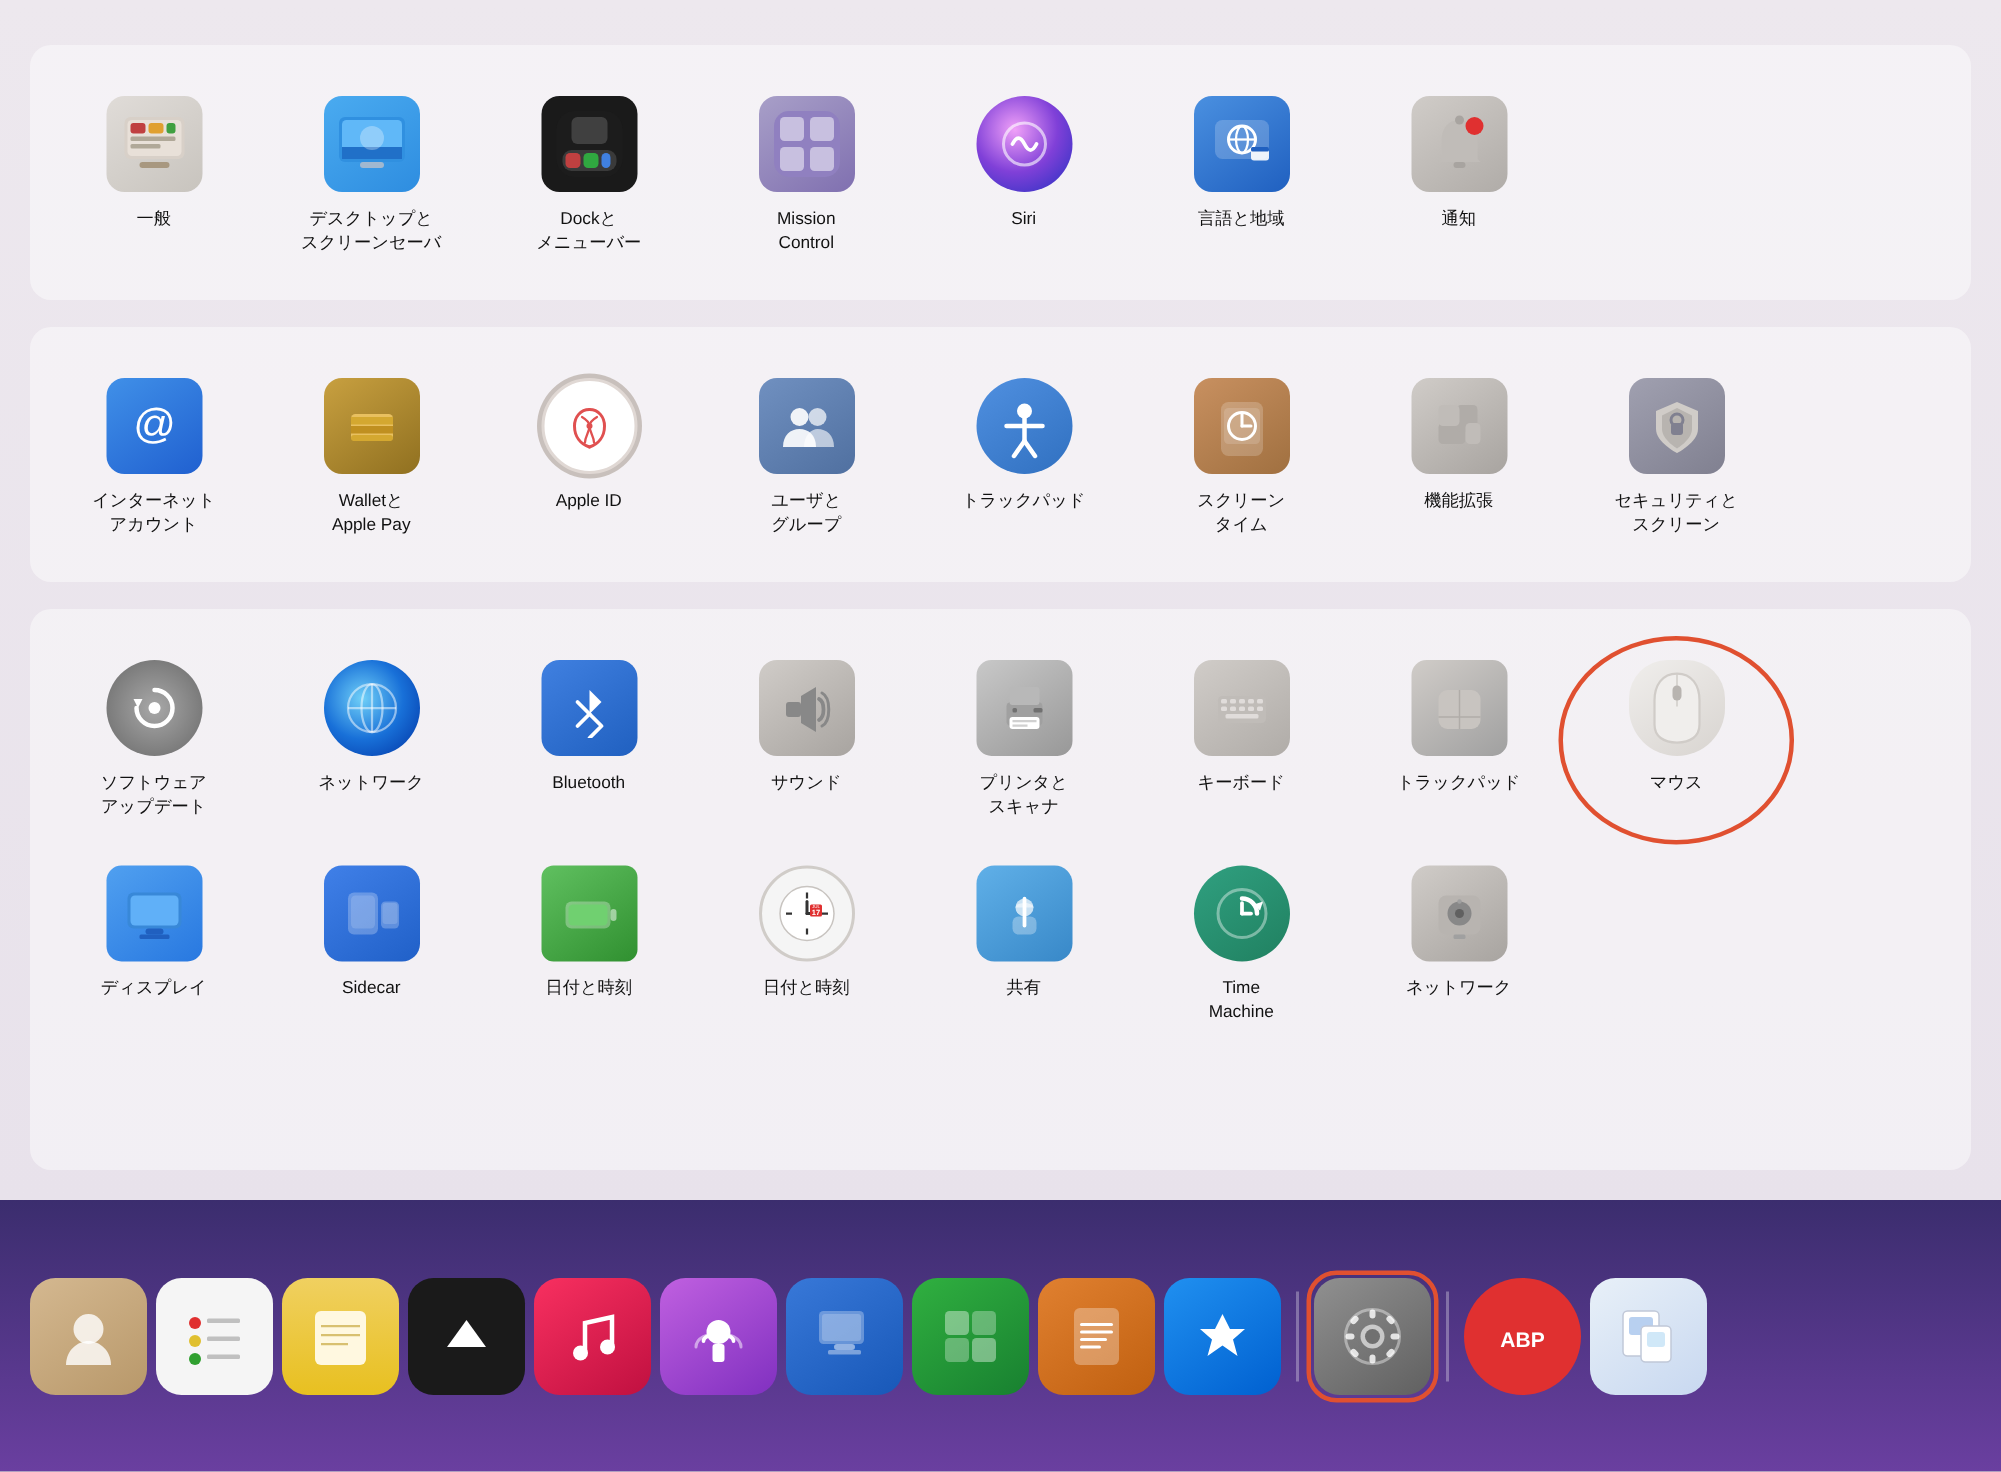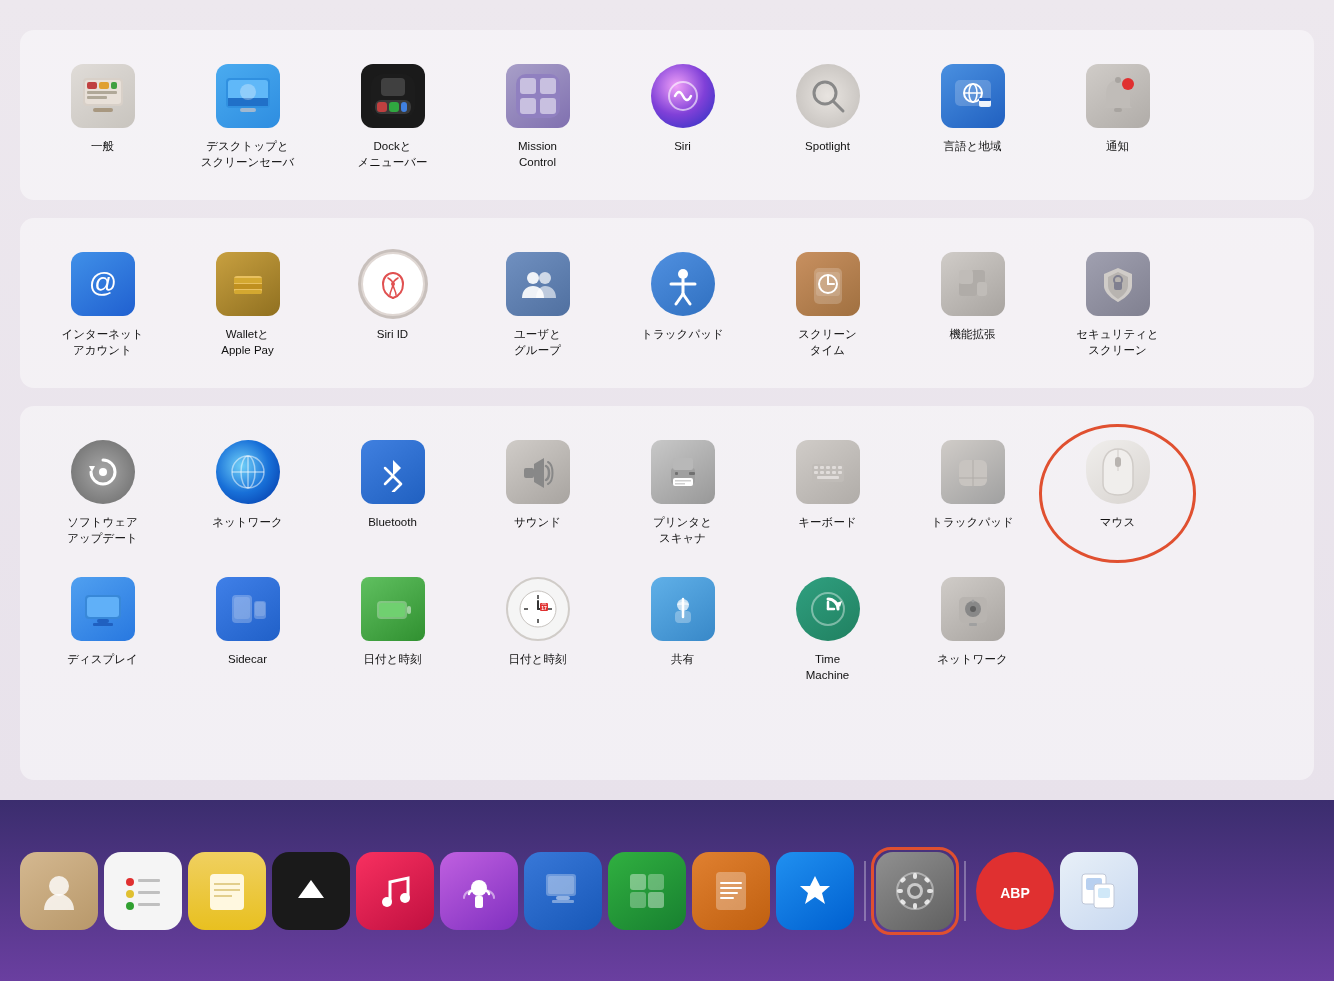--- a/index.html
+++ b/index.html
@@ -200,29 +200,20 @@
       <div class="icon-item">
         <div class="icon-img" style="background: radial-gradient(circle at 40% 35%, #f0a0f8, #8040d8, #2030c0); border-radius: 50%;">
           <svg width="36" height="36" viewBox="0 0 36 36">
             <ellipse cx="18" cy="18" rx="14" ry="14" fill="none" stroke="rgba(255,255,255,0.6)" stroke-width="2"></ellipse>
             <path d="M10 18 Q14 10 18 18 Q22 26 26 18" fill="none" stroke="white" stroke-width="2.5" stroke-linecap="round"></path>
           </svg>
         </div>
         <span class="icon-label">Siri</span>
       </div>
 
-      <div class="icon-item">
-        <div class="icon-img" style="background: radial-gradient(circle at 50% 50%, #e8e4e0, #c0bcb8); border-radius: 50%;">
-          <svg width="42" height="42" viewBox="0 0 42 42">
-            <circle cx="18" cy="18" r="11" fill="none" stroke="#888" stroke-width="3"></circle>
-            <line x1="26" y1="26" x2="36" y2="36" stroke="#888" stroke-width="3" stroke-linecap="round"></line>
-          </svg>
-        </div>
-        <span class="icon-label">Spotlight</span>
-      </div>
 
       <div class="icon-item">
         <div class="icon-img" style="background: linear-gradient(145deg, #4a90e0, #2060c0); border-radius: 12px;">
           <svg width="44" height="44" viewBox="0 0 44 44">
             <rect x="4" y="6" width="36" height="26" rx="5" fill="rgba(255,255,255,0.2)"></rect>
             <circle cx="22" cy="19" r="9" fill="none" stroke="white" stroke-width="2"></circle>
             <ellipse cx="22" cy="19" rx="4" ry="9" fill="none" stroke="white" stroke-width="1.5"></ellipse>
             <line x1="13" y1="19" x2="31" y2="19" stroke="white" stroke-width="1.5"></line>
 
             <rect x="28" y="24" width="12" height="9" rx="2" fill="white" opacity="0.9"></rect>
@@ -275,21 +266,21 @@
       <div class="icon-item">
         <div class="icon-img" style="background: white; border-radius: 50%; border: 2px solid #e0d8d4; box-shadow: 0 0 0 3px #c8c0bc;">
           <svg width="42" height="42" viewBox="0 0 42 42">
             <path d="M21 10 C15 10 11 15 11 21 C11 28 15 33 21 35" fill="none" stroke="#e05050" stroke-width="2" stroke-linecap="round"></path>
             <path d="M21 10 C27 10 31 15 31 21 C31 28 27 33 21 35" fill="none" stroke="#e05050" stroke-width="2" stroke-linecap="round"></path>
             <path d="M16 15 C16 15 21 18 21 21 C21 25 18 28 18 32" fill="none" stroke="#e05050" stroke-width="1.5" stroke-linecap="round"></path>
             <path d="M26 15 C26 15 21 18 21 21 C21 25 24 28 24 32" fill="none" stroke="#e05050" stroke-width="1.5" stroke-linecap="round"></path>
             <circle cx="21" cy="21" r="2" fill="#e05050"></circle>
           </svg>
         </div>
-        <span class="icon-label">Siri ID</span>
+        <span class="icon-label">Apple ID</span>
       </div>
 
       <div class="icon-item">
         <div class="icon-img" style="background: linear-gradient(145deg, #7090c0, #5070a0); border-radius: 12px;">
           <svg width="44" height="44" viewBox="0 0 44 44">
             <circle cx="17" cy="16" r="6" fill="rgba(255,255,255,0.9)"></circle>
             <circle cx="29" cy="16" r="6" fill="rgba(255,255,255,0.7)"></circle>
             <path d="M6 36 C6 28 11 24 17 24 C23 24 28 28 28 36" fill="rgba(255,255,255,0.9)"></path>
             <path d="M20 36 C20 28 25 24 29 24 C35 24 40 28 40 36" fill="rgba(255,255,255,0.6)"></path>
           </svg>

